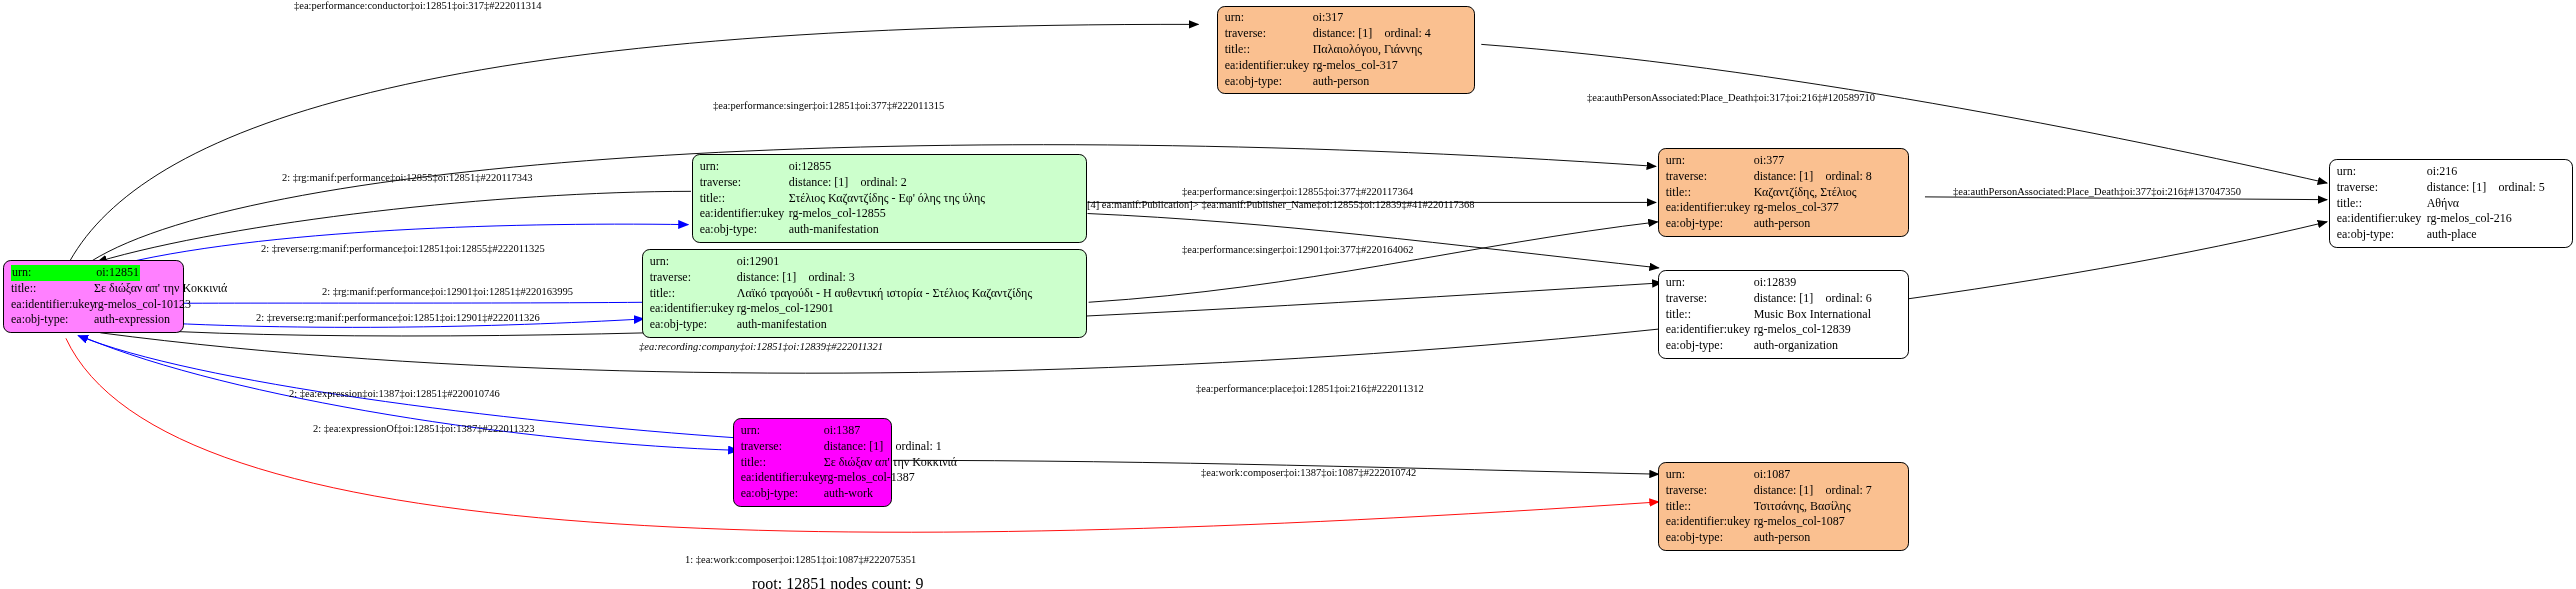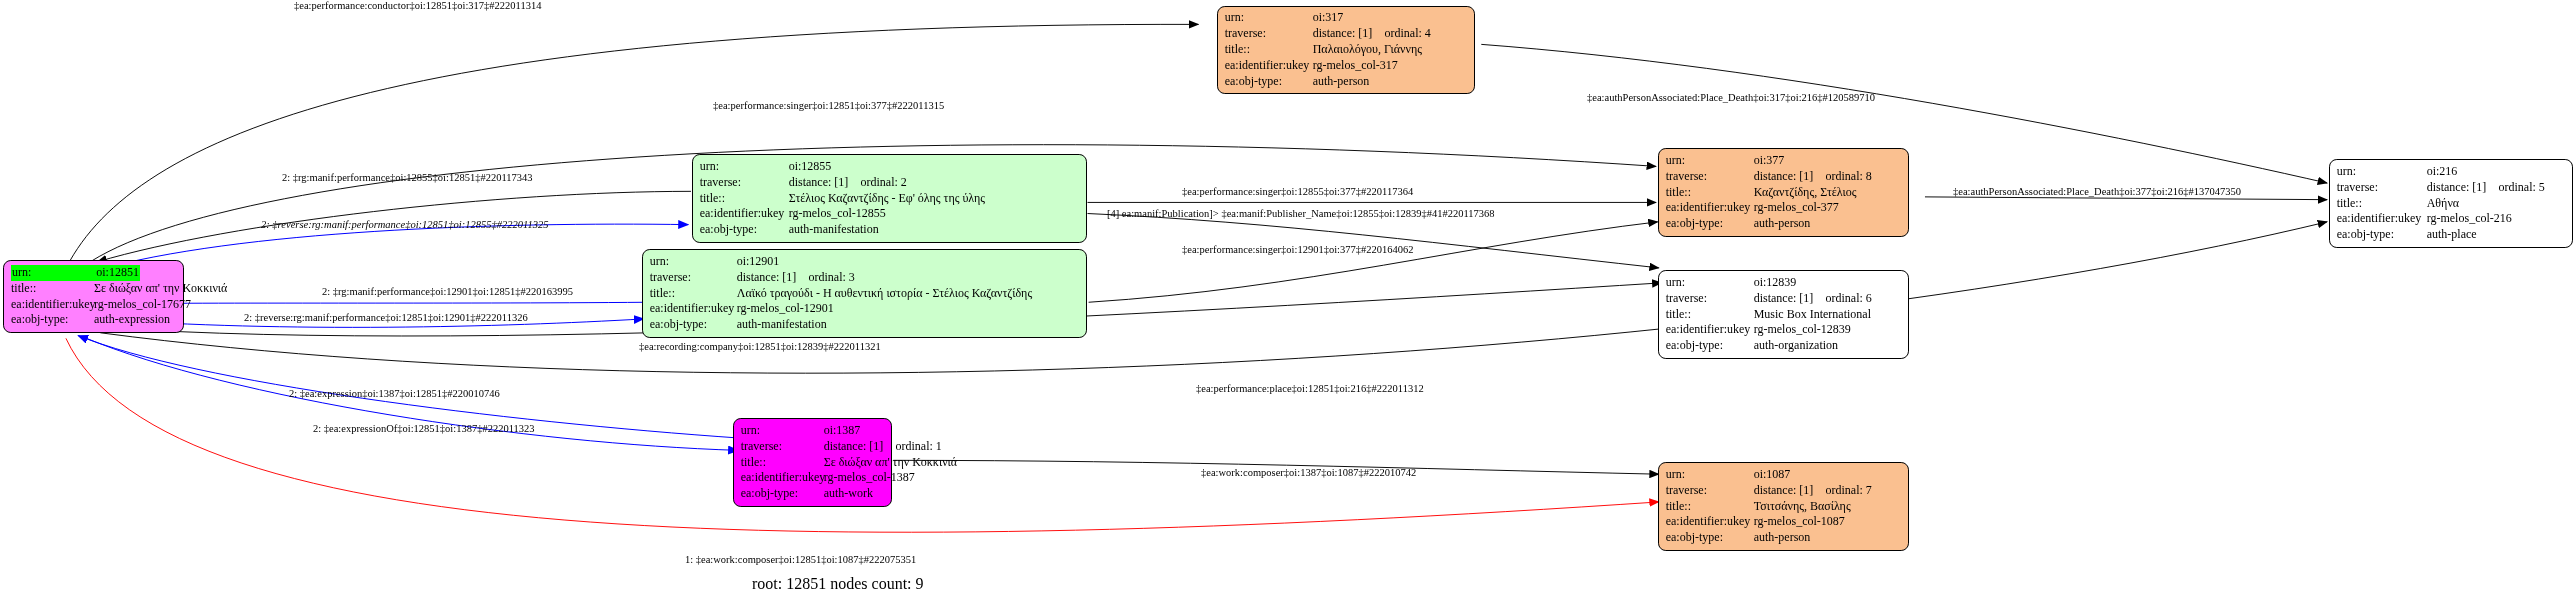--- a/index.html
+++ b/index.html
@@ -134,21 +134,21 @@
     <div class="row">
       <span class="k hl" style="width:82px;">urn:</span>
       <span class="v hl">oi:12851</span>
     </div>
     <div class="row">
       <span class="k" style="width:83px;">title::</span>
       <span class="v">Σε διώξαν απ' την Κοκκινιά</span>
     </div>
     <div class="row">
       <span class="k" style="width:83px;">ea:identifier:ukey</span>
-      <span class="v">rg-melos_col-17677</span>
+      <span class="v">rg-melos_col-10123</span>
     </div>
     <div class="row">
       <span class="k" style="width:83px;">ea:obj-type:</span>
       <span class="v">auth-expression</span>
     </div>
   </div>
 
   <div class="node n-person" style="left:1217px; top:5.5px; width:258px;">
     <div class="row">
       <span class="k" style="width:88px;">urn:</span>
@@ -337,29 +337,29 @@
     </div>
     <div class="row">
       <span class="k" style="width:90px;">ea:obj-type:</span>
       <span class="v">auth-place</span>
     </div>
   </div>
 
   <div class="elabel" style="left:294px; top:1.1px;">‡ea:performance:conductor‡oi:12851‡oi:317‡#222011314</div>
   <div class="elabel" style="left:713px; top:101px;">‡ea:performance:singer‡oi:12851‡oi:377‡#222011315</div>
   <div class="elabel" style="left:282px; top:173px;">2: ‡rg:manif:performance‡oi:12855‡oi:12851‡#220117343</div>
-  <div class="elabel" style="left:261px; top:220px;font-style:italic;">2: ‡reverse:rg:manif:performance‡oi:12851‡oi:12855‡#222011325</div>
+  <div class="elabel" style="left:261px; top:244px;">2: ‡reverse:rg:manif:performance‡oi:12851‡oi:12855‡#222011325</div>
   <div class="elabel" style="left:274px; top:287px;margin-left:48px;">2: ‡rg:manif:performance‡oi:12901‡oi:12851‡#220163995</div>
-  <div class="elabel" style="left:244px; top:313px;">2: ‡reverse:rg:manif:performance‡oi:12851‡oi:12901‡#222011326</div>
-  <div class="elabel" style="left:639px; top:342px;">‡ea:recording:company‡oi:12851‡oi:12839‡#222011321</div>
+  <div class="elabel" style="left:256px; top:313px;">2: ‡reverse:rg:manif:performance‡oi:12851‡oi:12901‡#222011326</div>
+  <div class="elabel" style="left:639px; top:342px;font-style:italic;">‡ea:recording:company‡oi:12851‡oi:12839‡#222011321</div>
   <div class="elabel" style="left:289px; top:389px;">2: ‡ea:expression‡oi:1387‡oi:12851‡#220010746</div>
   <div class="elabel" style="left:284px; top:424px;margin-left:29px;">2: ‡ea:expressionOf‡oi:12851‡oi:1387‡#222011323</div>
   <div class="elabel" style="left:685px; top:555px;">1: ‡ea:work:composer‡oi:12851‡oi:1087‡#222075351</div>
   <div class="elabel" style="left:1182px; top:187px;">‡ea:performance:singer‡oi:12855‡oi:377‡#220117364</div>
-  <div class="elabel" style="left:1087px; top:209px;padding-left:20px;">[4] ea:manif:Publication]&gt; ‡ea:manif:Publisher_Name‡oi:12855‡oi:12839‡#41#220117368</div>
+  <div class="elabel" style="left:1087px; top:200px;">[4] ea:manif:Publication]&gt; ‡ea:manif:Publisher_Name‡oi:12855‡oi:12839‡#41#220117368</div>
   <div class="elabel" style="left:1182px; top:245px;">‡ea:performance:singer‡oi:12901‡oi:377‡#220164062</div>
   <div class="elabel" style="left:1196px; top:384px;">‡ea:performance:place‡oi:12851‡oi:216‡#222011312</div>
   <div class="elabel" style="left:1201px; top:468px;">‡ea:work:composer‡oi:1387‡oi:1087‡#222010742</div>
   <div class="elabel" style="left:1587px; top:93px;">‡ea:authPersonAssociated:Place_Death‡oi:317‡oi:216‡#120589710</div>
   <div class="elabel" style="left:1953px; top:187px;">‡ea:authPersonAssociated:Place_Death‡oi:377‡oi:216‡#137047350</div>
 
   <div class="footer" style="left:752px; top:575px;">root: 12851 nodes count: 9</div>
 
 </div>
 

